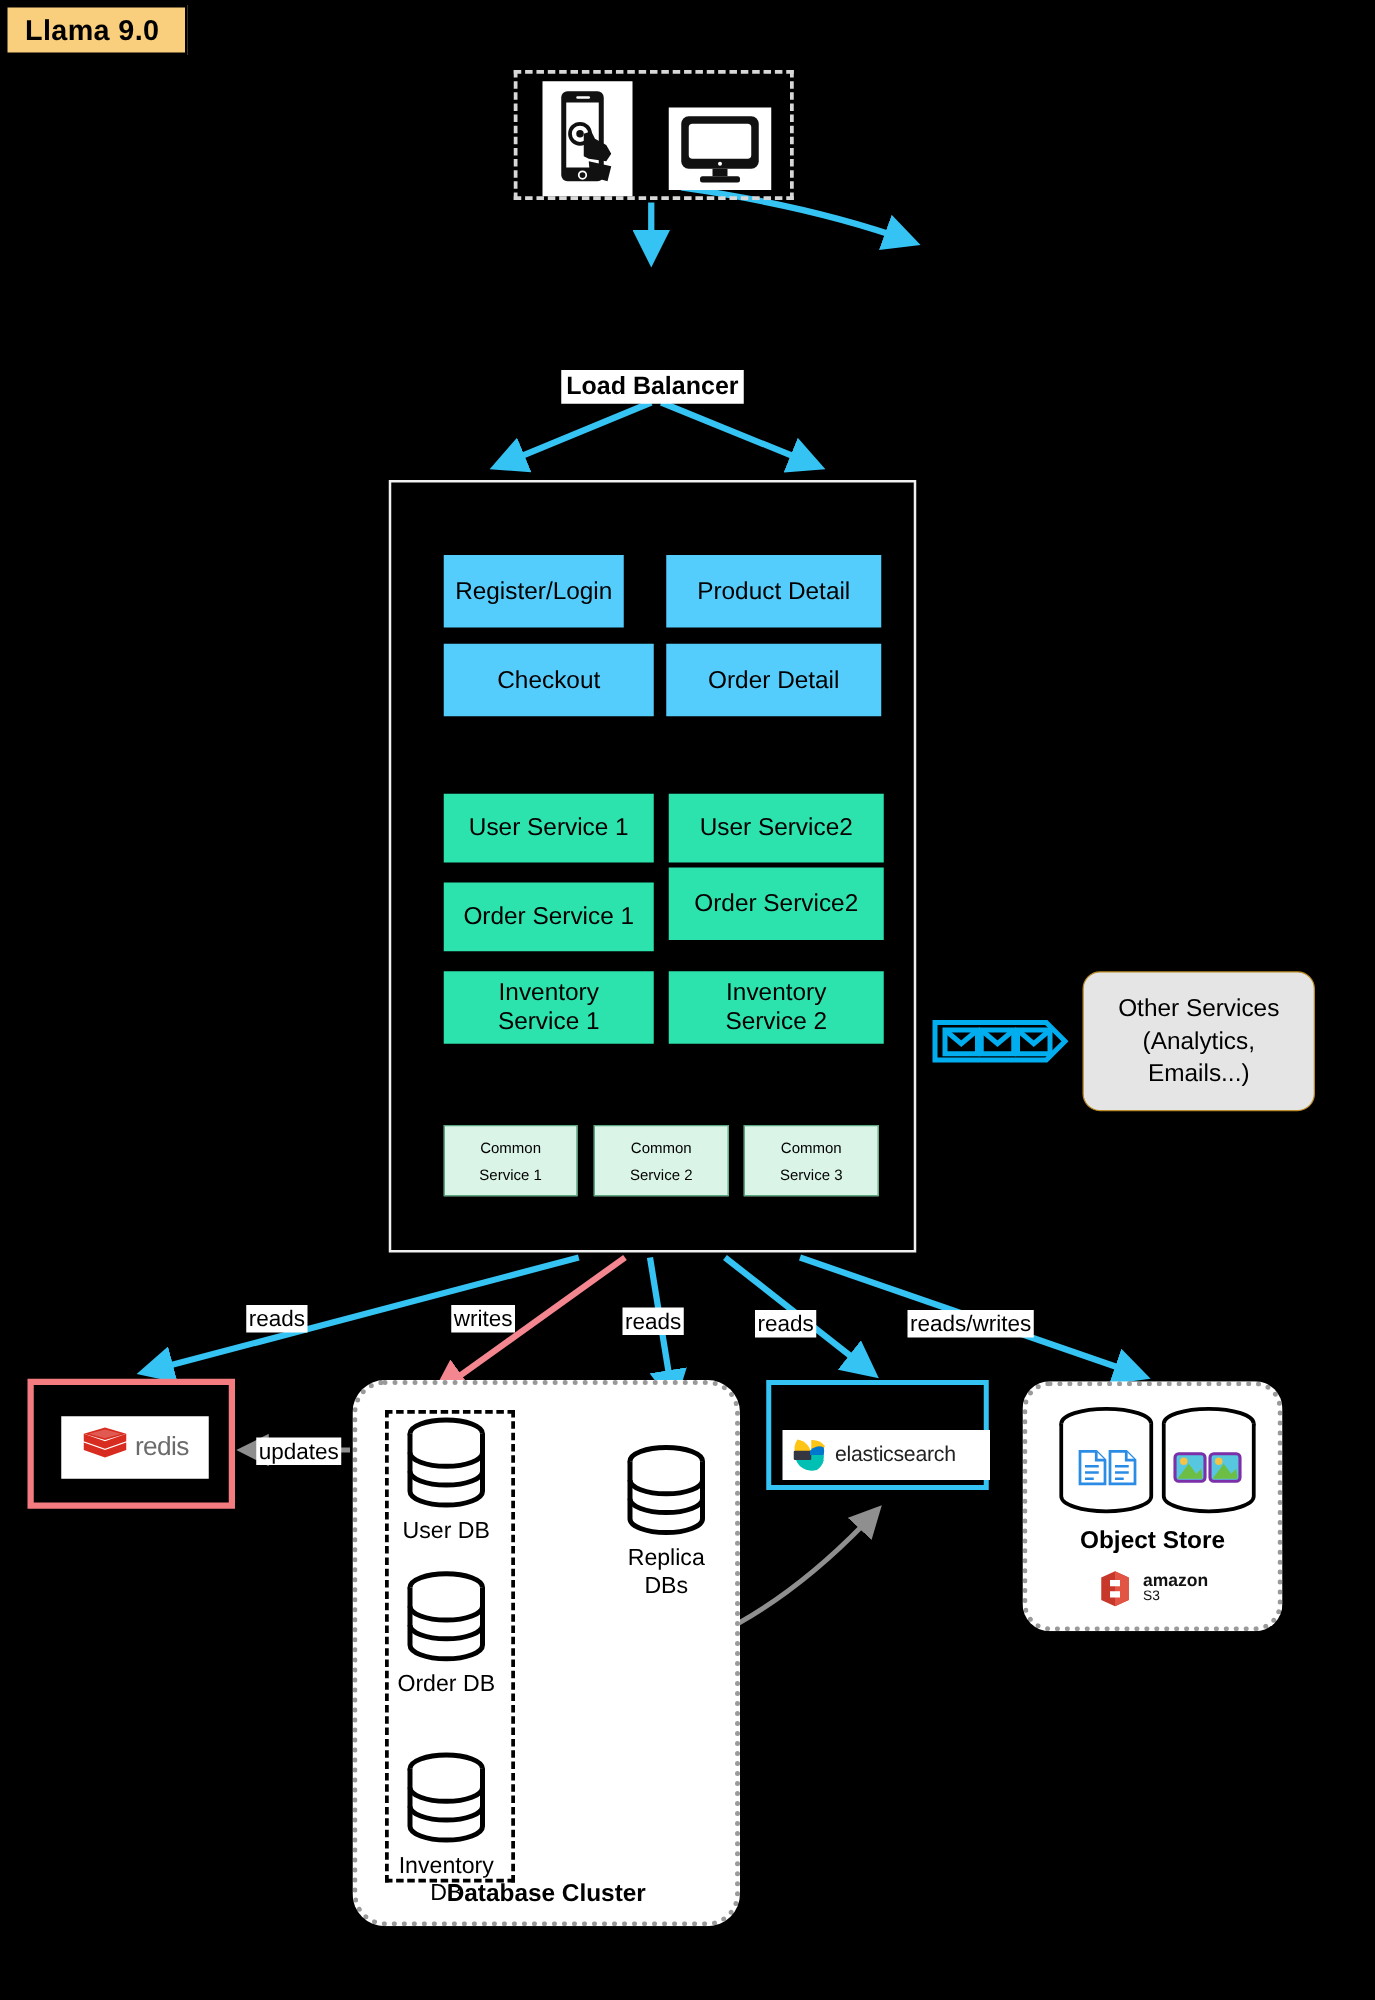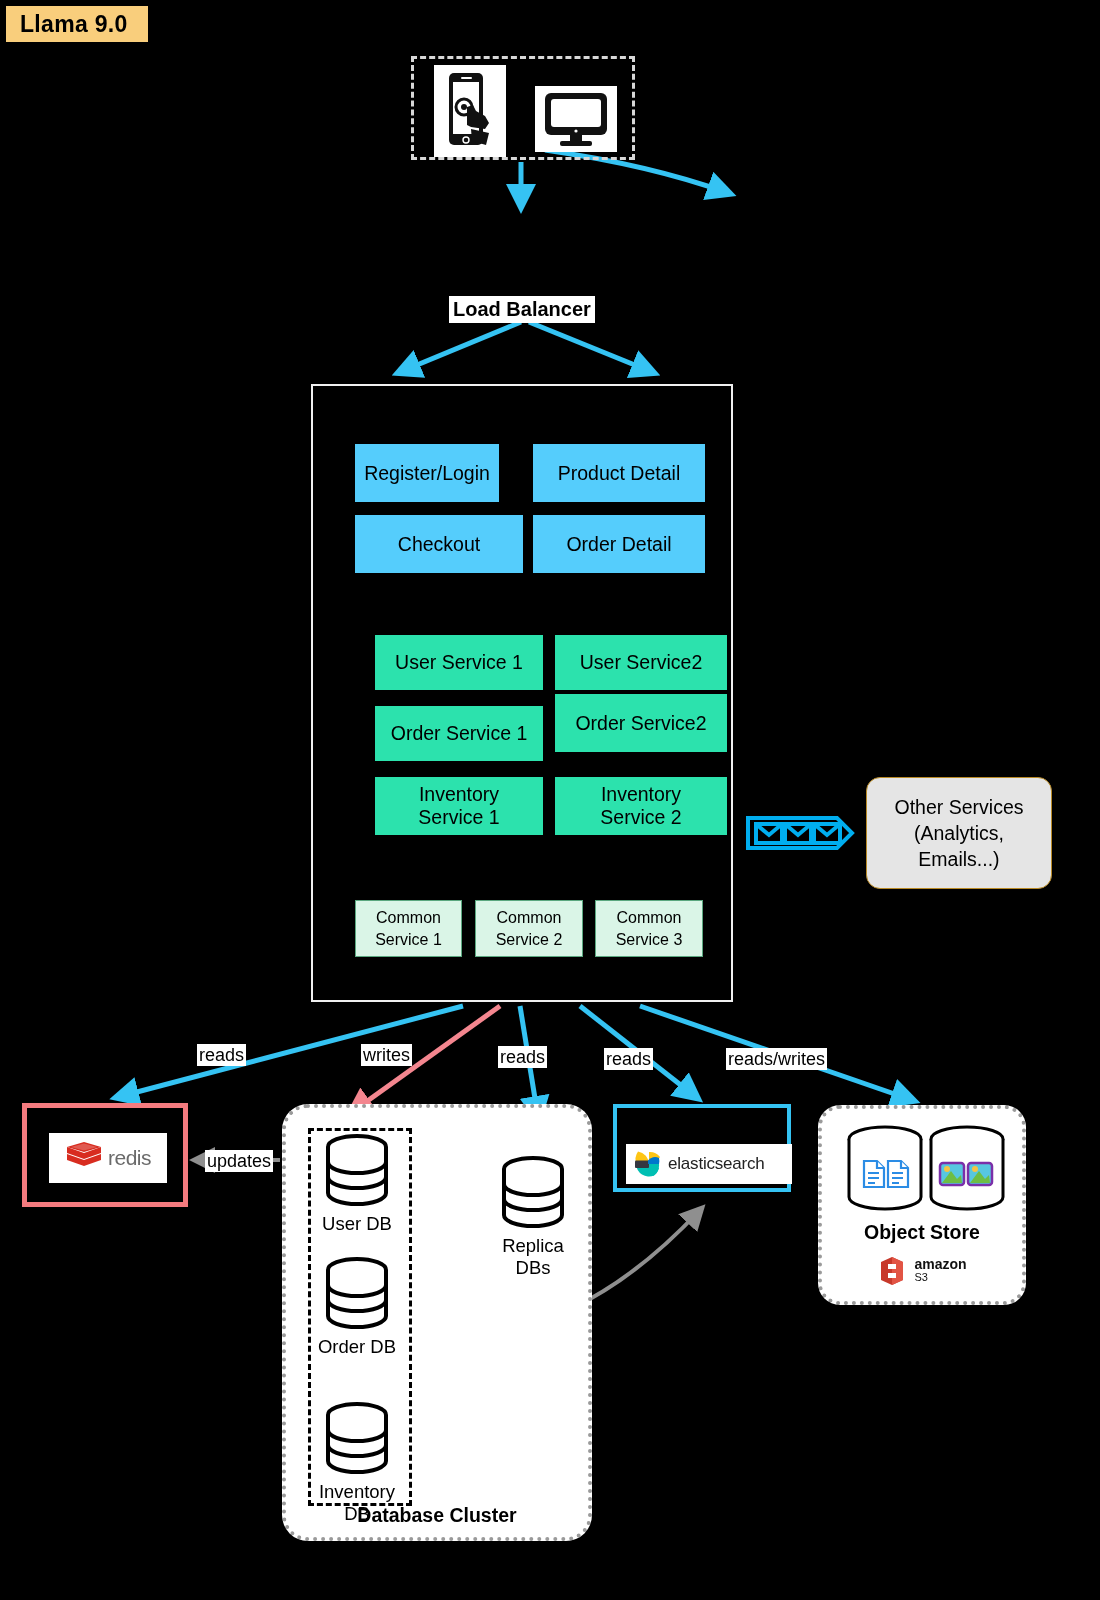--- a/index.html
+++ b/index.html
@@ -32,22 +32,22 @@
   
   .lb-label{left:449px;top:296px;background:#fff;font-size:20px;font-weight:bold;
             padding:1px 4px;line-height:25px;}
 
   
   .app-box{left:311px;top:384px;width:422px;height:618px;border:2px solid #f0f0f0;}
 
   .svc{position:absolute;display:flex;align-items:center;justify-content:center;
        text-align:center;font-size:19.5px;line-height:23px;}
   .svc.blue{background:#55CDFC;}
-  .svc.green{background:#2CE2AD;margin-left:20px;}
-  .svc.mint{background:#DAF5E7;border:1px solid #5aa77f;font-size:16px;line-height:22px;}
+  .svc.green{background:#2CE2AD;}
+  .svc.mint{background:#DAF5E7;border:1px solid #5aa77f;font-size:12px;line-height:22px;}
 
   
   .mq{left:745px;top:812px;width:110px;height:42px;}
   .other-svc{left:866px;top:777px;width:186px;height:112px;background:#e5e5e5;
              border:1px solid #b98a25;border-radius:14px;display:flex;align-items:center;
              justify-content:center;text-align:center;font-size:19.5px;line-height:26px;}
 
   
   .elabel{position:absolute;background:#fff;font-size:18px;line-height:22px;padding:0 2px;
           white-space:nowrap;}

